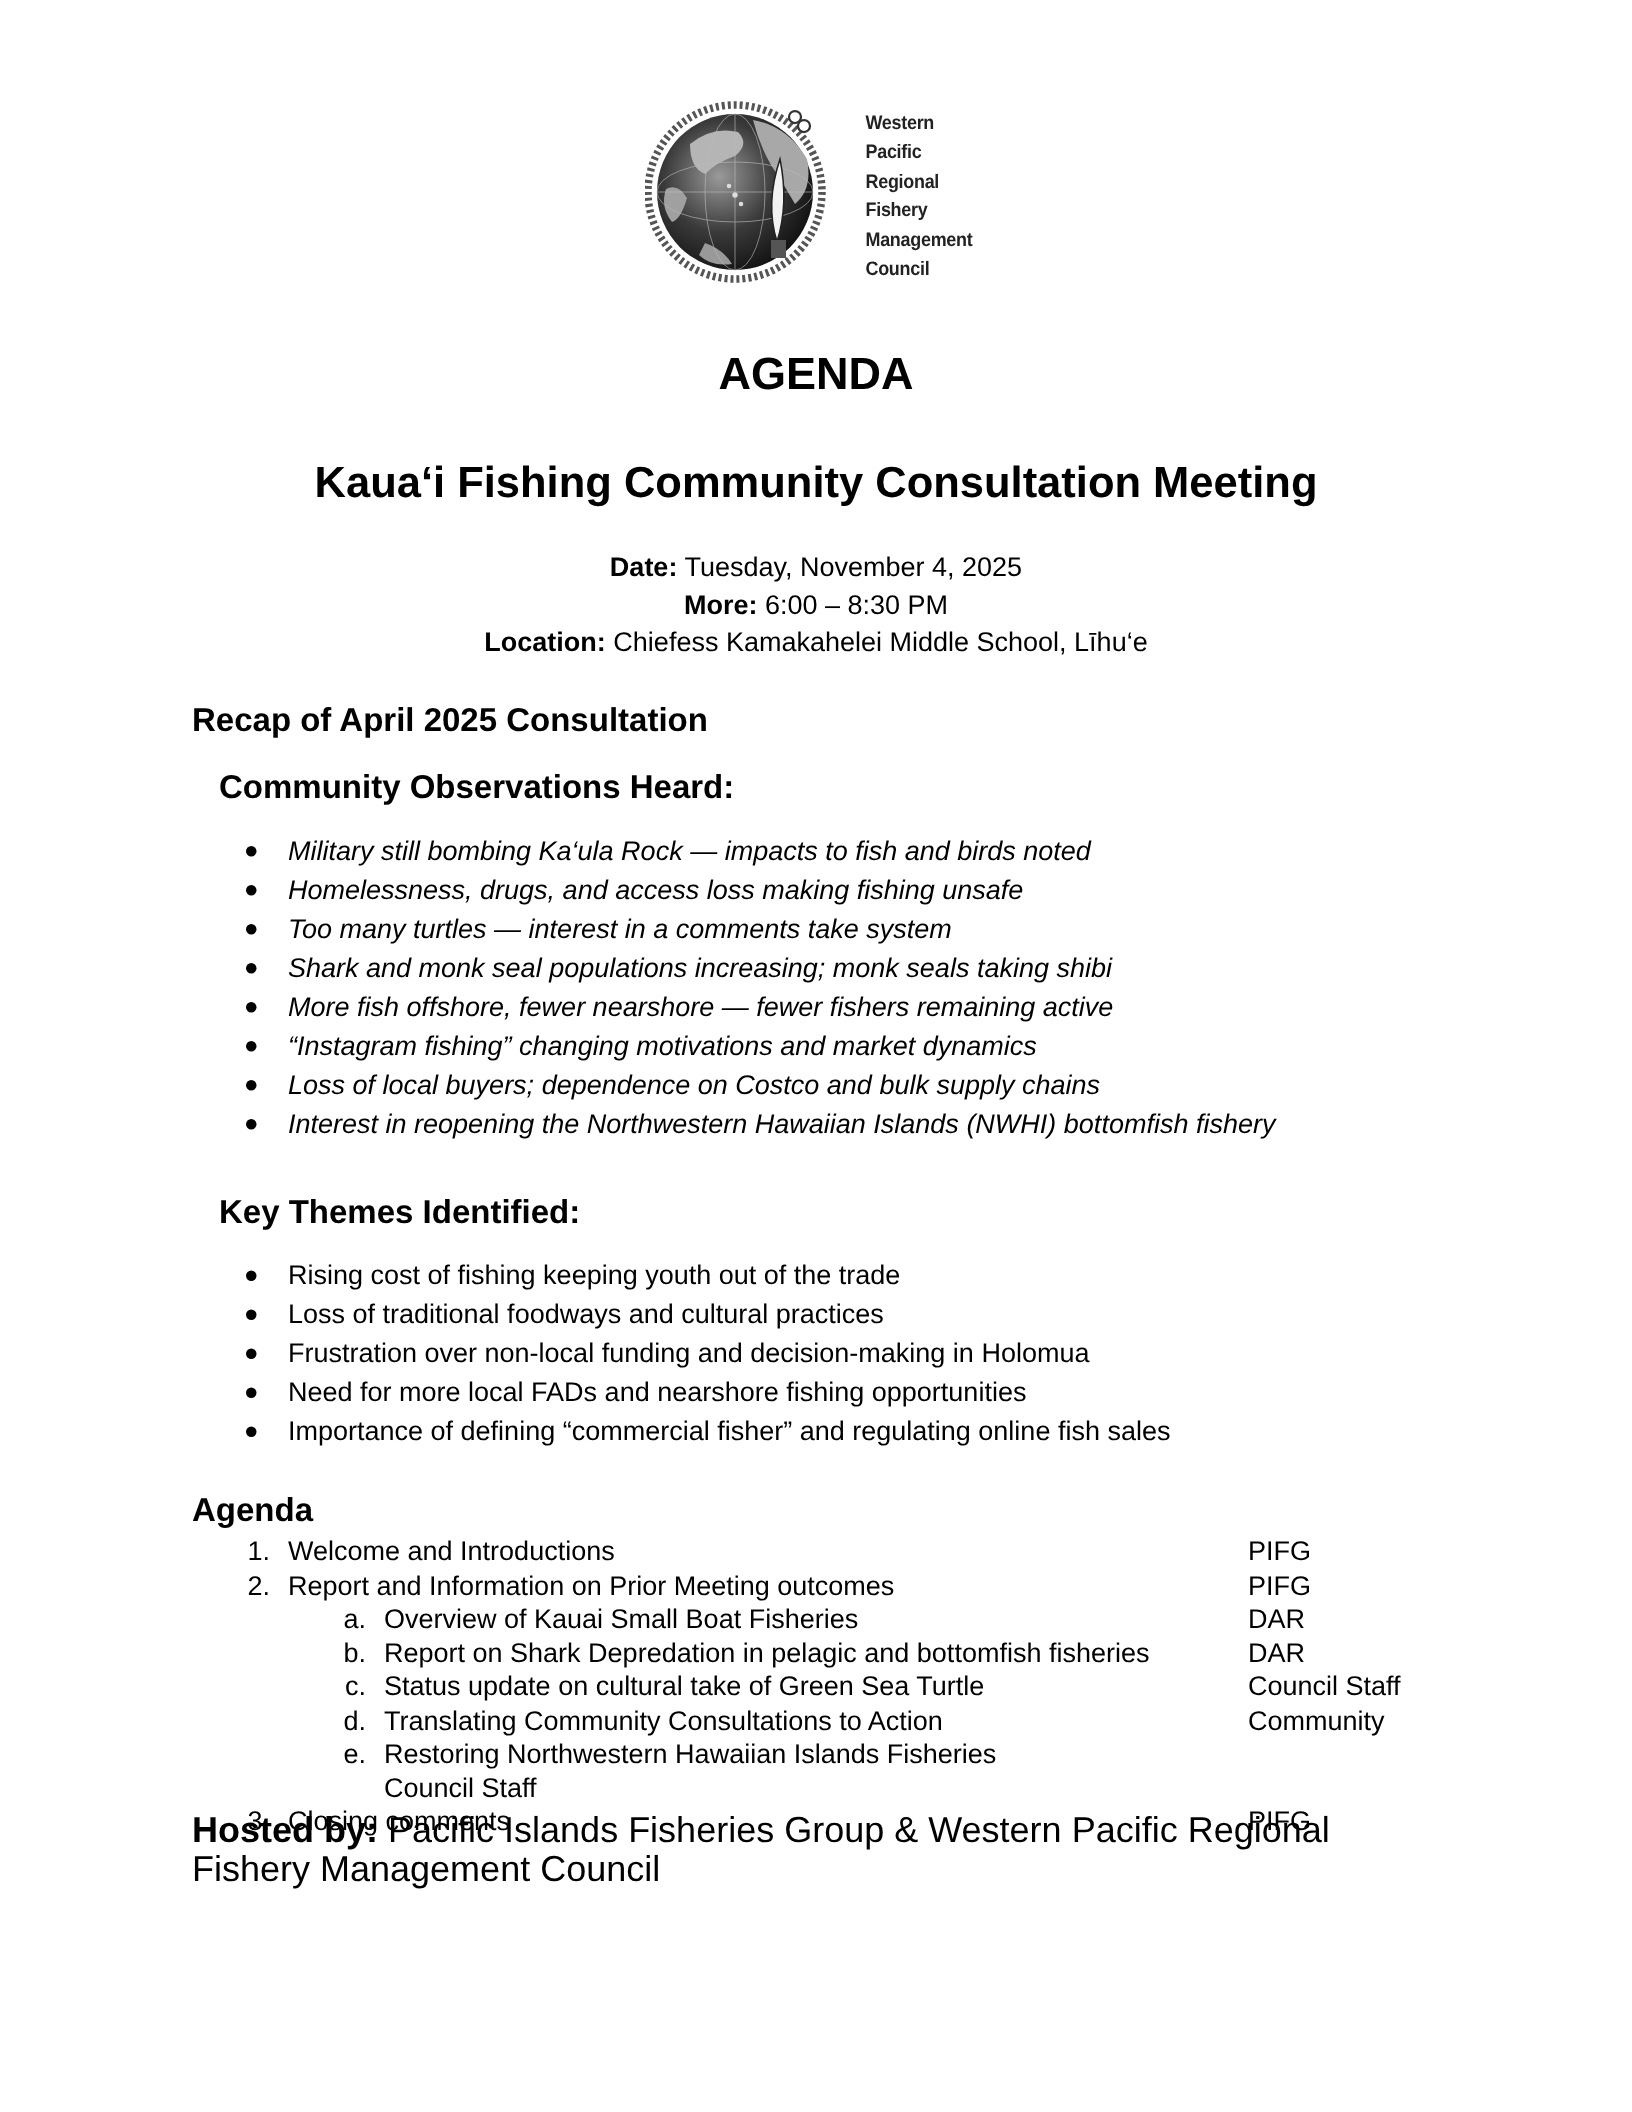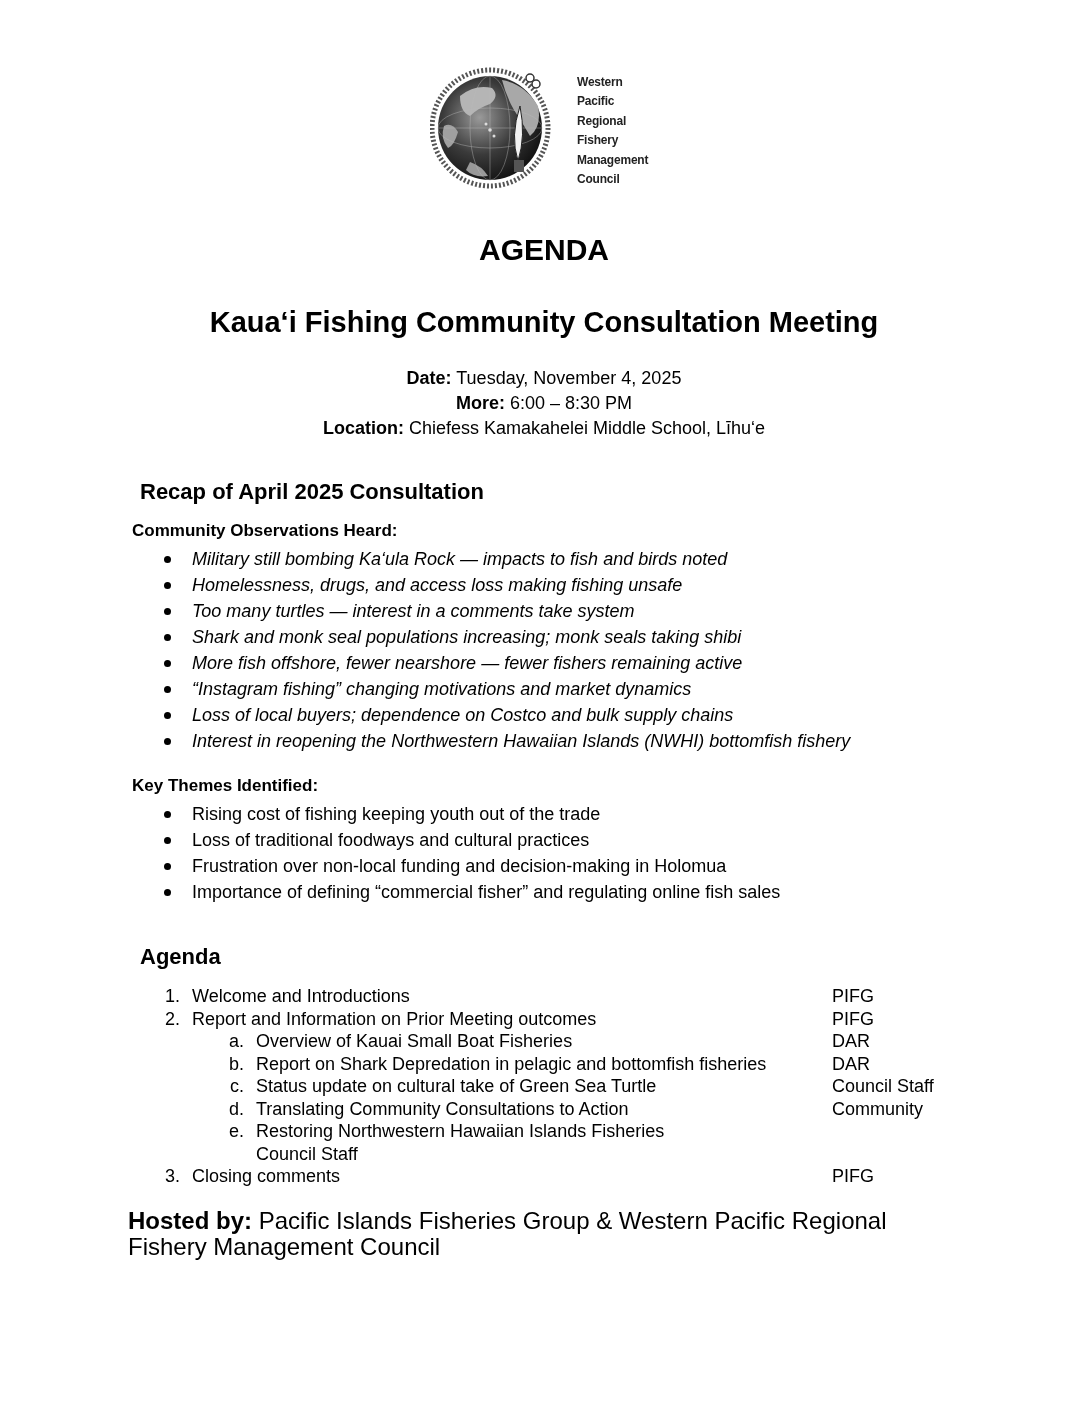--- a/index.html
+++ b/index.html
@@ -29,24 +29,24 @@
       top: 302px; font-size: 29px; font-weight: 700; line-height: 40px;
     }
     .meta {
       position: absolute; left: 0; width: 1088px; text-align: center;
       top: 366px; font-size: 18px; line-height: 25px;
     }
     .meta b { font-weight: 700; }
 
     .content { position: absolute; left: 128px; top: 464px; width: 840px; font-size: 18px; }
     h2 {
-      margin: 12px; font-size: 22px; font-weight: 700; line-height: 32px;
+      margin: 0; font-size: 22px; font-weight: 700; line-height: 32px;
     }
     h3 {
-      margin: 4px; font-size: 17px; font-weight: 700; line-height: 22px;
+      margin: 18px; font-size: 22px; font-weight: 700; line-height: 22px;
     }
     ul.bullets { list-style: none; margin: 0; padding: 0; }
     ul.bullets li {
       position: relative; padding-left: 64px; line-height: 26px; font-size: 18px;
       white-space: nowrap;
     }
     ul.bullets li .dot {
       position: absolute; left: 36px; top: 10px; width: 7px; height: 7px; border-radius: 50%; background: #000;
     }
     ul.italic li .txt { font-style: italic; }
@@ -133,20 +133,21 @@
       <li><span class="dot"></span><span class="txt">Loss of local buyers; dependence on Costco and bulk supply chains</span></li>
       <li><span class="dot"></span><span class="txt">Interest in reopening the Northwestern Hawaiian Islands (NWHI) bottomfish fishery</span></li>
     </ul>
 
     <div class="gap1"></div>
     <h3>Key Themes Identified:</h3>
     <ul class="bullets">
       <li><span class="dot"></span><span class="txt">Rising cost of fishing keeping youth out of the trade</span></li>
       <li><span class="dot"></span><span class="txt">Loss of traditional foodways and cultural practices</span></li>
       <li><span class="dot"></span><span class="txt">Frustration over non-local funding and decision-making in Holomua</span></li>
+      <li><span class="dot"></span><span class="txt">Need for more local FADs and nearshore fishing opportunities</span></li>
       <li><span class="dot"></span><span class="txt">Importance of defining “commercial fisher” and regulating online fish sales</span></li>
     </ul>
 
     <div class="gap2"></div>
     <h2>Agenda</h2>
     <div class="agenda">
       <div class="row">
         <span class="num">1.</span>
         <span class="txt1">Welcome and Introductions</span>
         <span class="who">PIFG</span>

